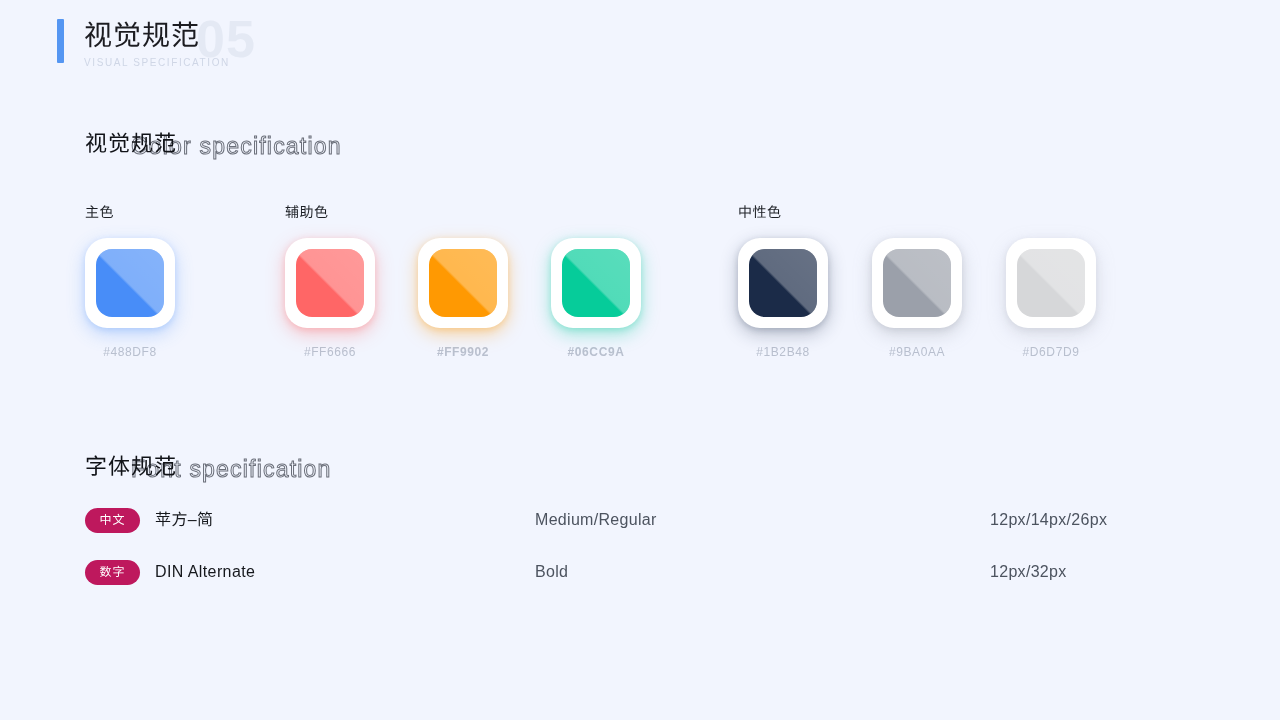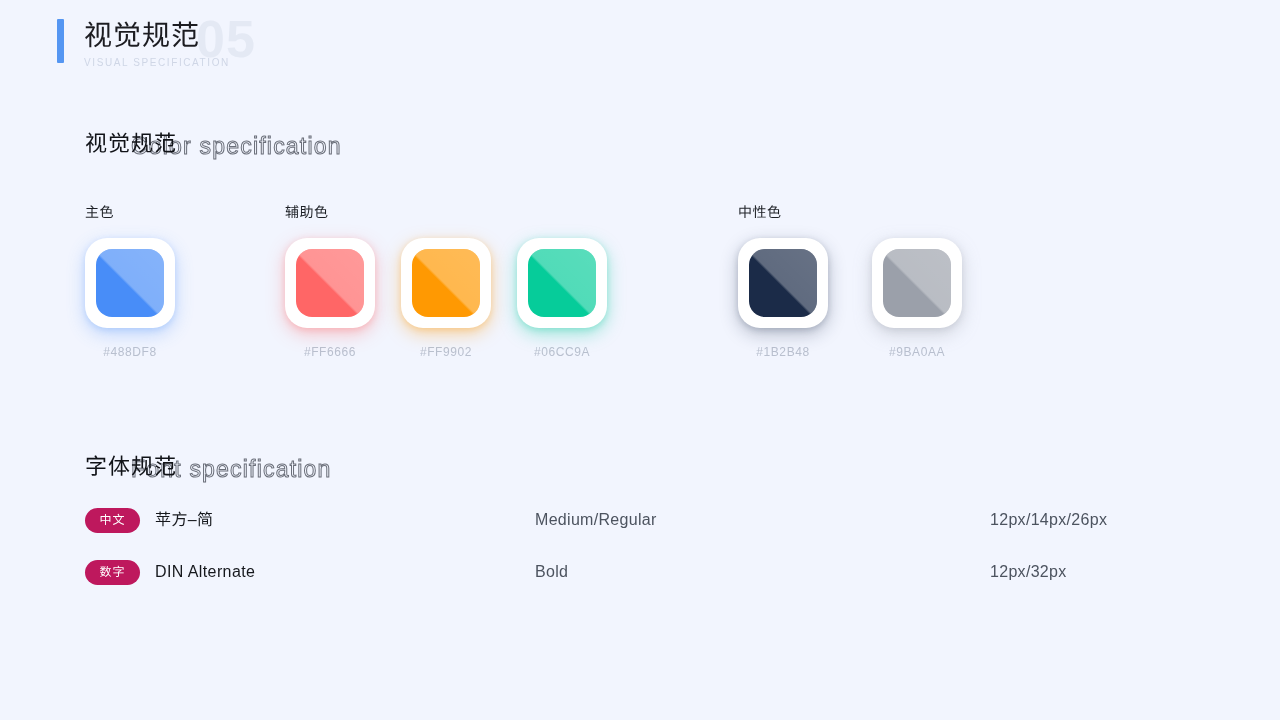--- a/index.html
+++ b/index.html
@@ -170,21 +170,21 @@
     line-height: 16px;
     color: #b9c0cf;
     letter-spacing: .6px;
     white-space: nowrap;
   }
 
   #group-primary   { left: 85px;  top: 187px; }
   #group-assist    { left: 285px; top: 187px; }
   #group-neutral   { left: 738px; top: 187px; }
 
-  #group-assist  .swatch-cell + .swatch-cell { margin-left: 26px; }
+  #group-assist  .swatch-cell + .swatch-cell { margin-left: 43px; font-weight: bold; }
   #group-neutral .swatch-cell + .swatch-cell { margin-left: 44px; }
 
   
   .font-table {
     position: absolute;
     left: 85px;
     top: 503px;
     width: 1060px;
   }
   .font-row {
@@ -303,20 +303,26 @@
         <div class="swatch-hex">#1B2B48</div>
       </div>
 
       <div class="swatch-cell">
         <div class="swatch-frame" style="box-shadow: 0 6px 18px rgba(155,160,170,0.38), 0 2px 6px rgba(155,160,170,0.26);">
           <div class="swatch-chip" style="background:#9BA0AA;"></div>
         </div>
         <div class="swatch-hex">#9BA0AA</div>
       </div>
 
+      <div class="swatch-cell">
+        <div class="swatch-frame" style="box-shadow: 0 6px 18px rgba(170,174,184,0.34), 0 2px 6px rgba(170,174,184,0.22);">
+          <div class="swatch-chip" style="background:#D6D7D9;"></div>
+        </div>
+        <div class="swatch-hex">#D6D7D9</div>
+      </div>
 
     </div>
   </div>
 
 </div>
 
 <div class="section-heading" id="heading-font">
   <span class="sh-cn">字体规范</span>
   <span class="sh-en">Font  specification</span>
 </div>

